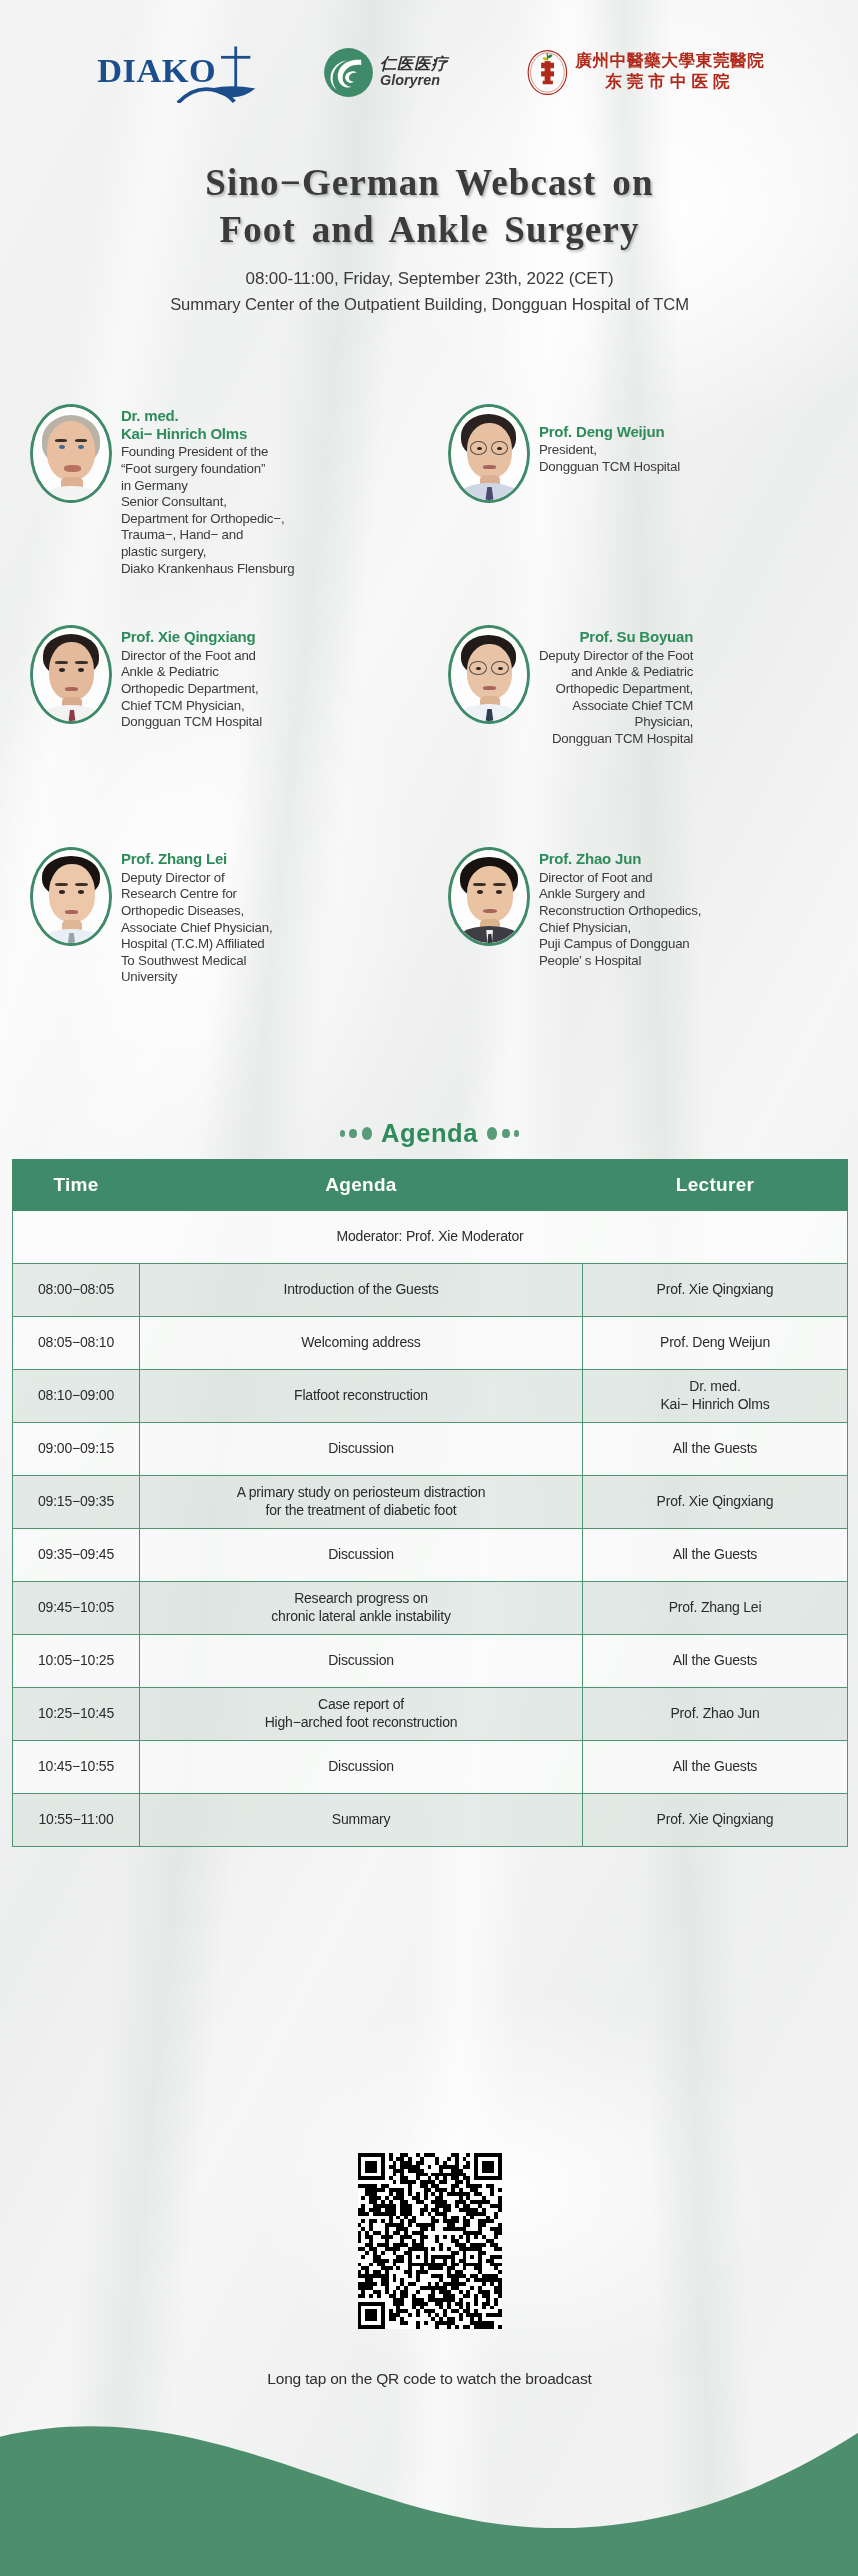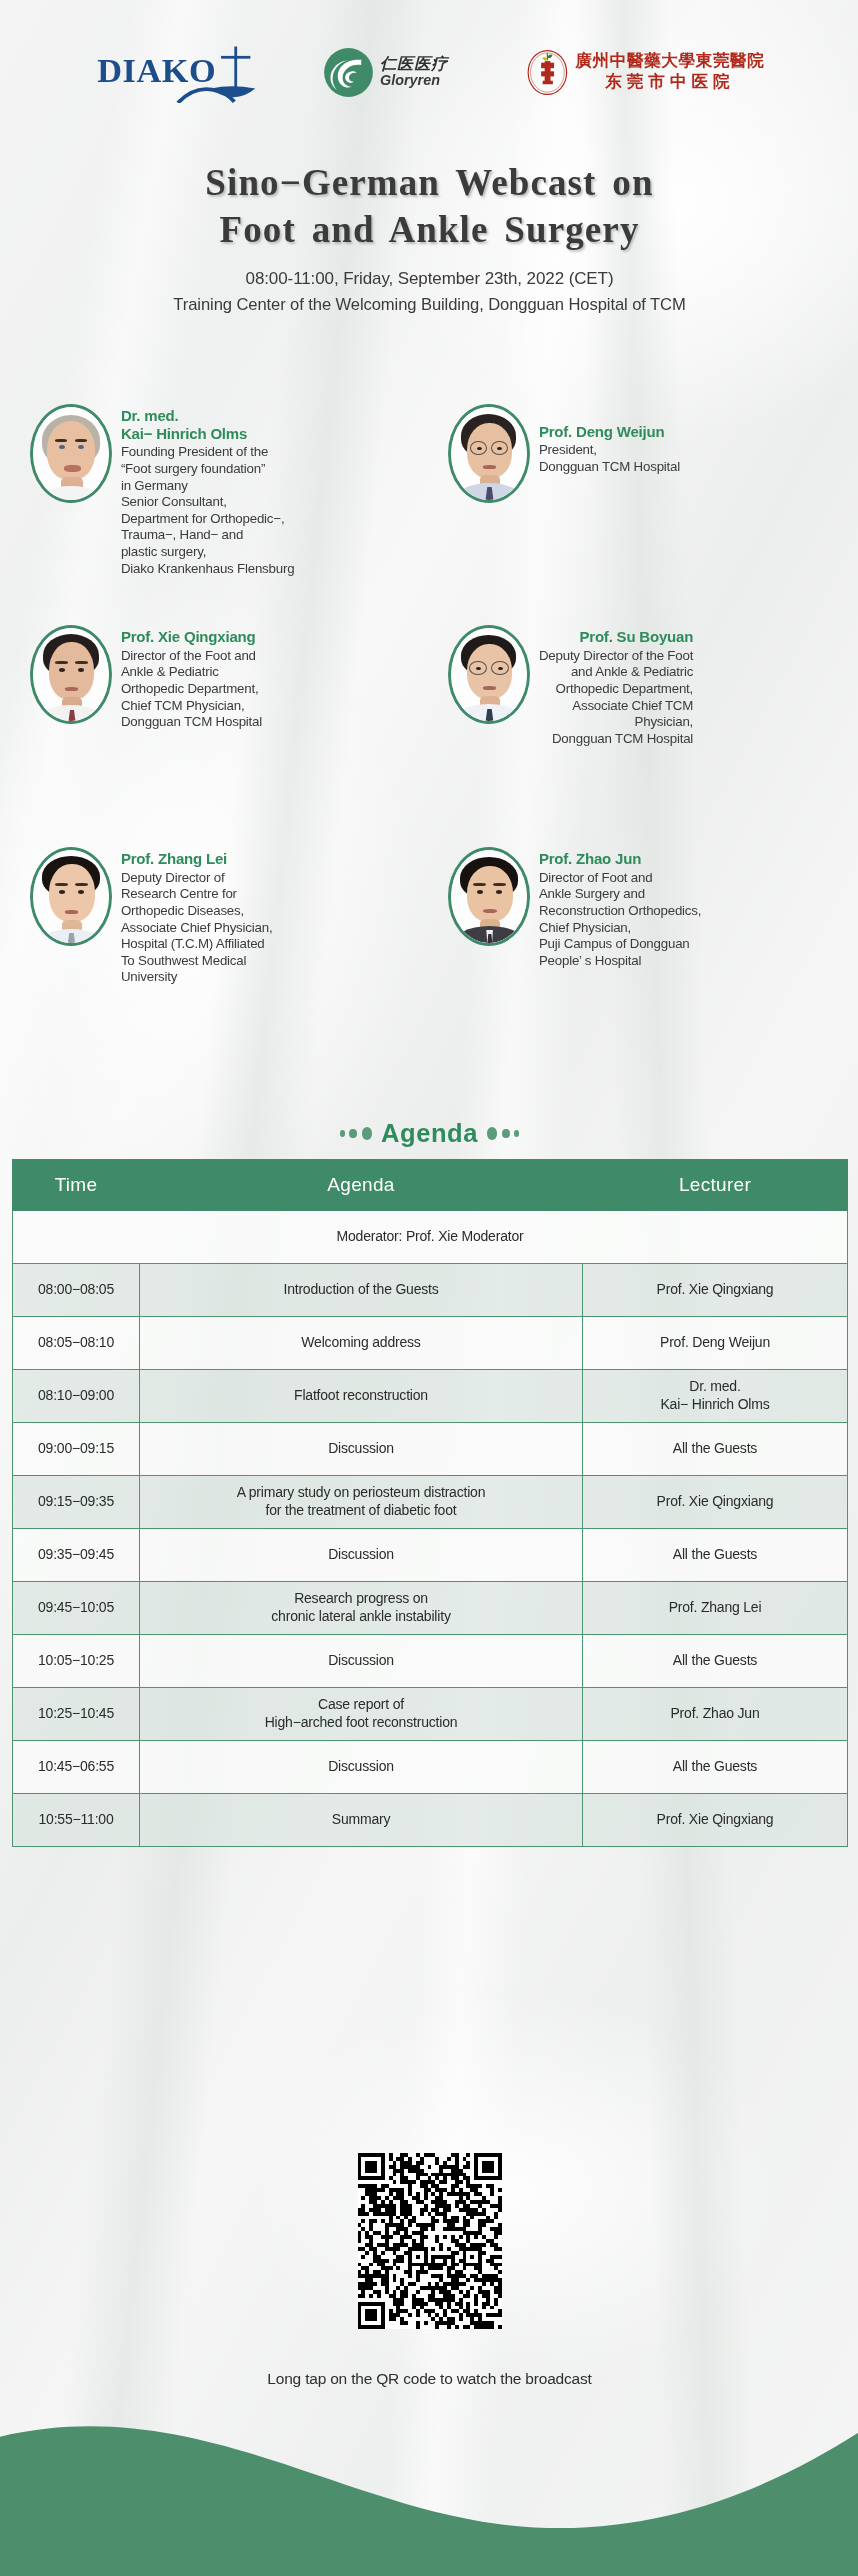--- a/index.html
+++ b/index.html
@@ -156,21 +156,21 @@
   .agenda-table th, .agenda-table td {
     border: 1.1px solid #4d9471;
     text-align: center;
     vertical-align: middle;
     color: #2b2b2b;
   }
   .agenda-table thead th {
     background: #3f8a68;
     color: #ffffff;
     font-size: 19px;
-    font-weight: normal;
+    font-weight: bold;
     letter-spacing: 0.3px;
     height: 51px;
     border-color: #3f8a68;
   }
   .agenda-table thead th + th { border-left: 1.1px solid #ffffff; }
   .col-time { width: 127px; }
   .col-agenda { width: 443px; }
   .col-lect { width: 265px; }
   .moderator-row td {
     background: rgba(250,251,250,0.86);
@@ -263,21 +263,21 @@
     </div>
   </div>
 
   <div class="title-block">
     <div class="title-line">Sino−German Webcast on</div>
     <div class="title-line">Foot and Ankle Surgery</div>
   </div>
 
   <div class="subtitle-block">
     <div class="sub-line">08:00-11:00, Friday, September 23th, 2022 (CET)</div>
-    <div class="sub-line small">Training Center of the Welcoming Building, Dongguan Hospital of TCM</div>
+    <div class="sub-line small">Summary Center of the Outpatient Building, Dongguan Hospital of TCM</div>
   </div>
 
   <div class="speakers">
 
     <div class="spk" style="left:30px; top:14px; width:376px;">
       <div class="avatar-wrap">
         <div class="avatar">
           <div class="face">
             <div class="f-bg"></div>
             <div class="f-hair" style="left:8.9px; top:7.7px; width:58px; height:51px; background:#b9b2a6;"></div>
@@ -491,21 +491,21 @@
         <td>10:05−10:25</td>
         <td>Discussion</td>
         <td>All the Guests</td>
       </tr>
       <tr class="row-a">
         <td>10:25−10:45</td>
         <td>Case report of<br>High−arched foot reconstruction</td>
         <td>Prof. Zhao Jun</td>
       </tr>
       <tr class="row-b">
-        <td>10:45−06:55</td>
+        <td>10:45−10:55</td>
         <td>Discussion</td>
         <td>All the Guests</td>
       </tr>
       <tr class="row-a">
         <td>10:55−11:00</td>
         <td>Summary</td>
         <td>Prof. Xie Qingxiang</td>
       </tr>
     </tbody>
   </table>

